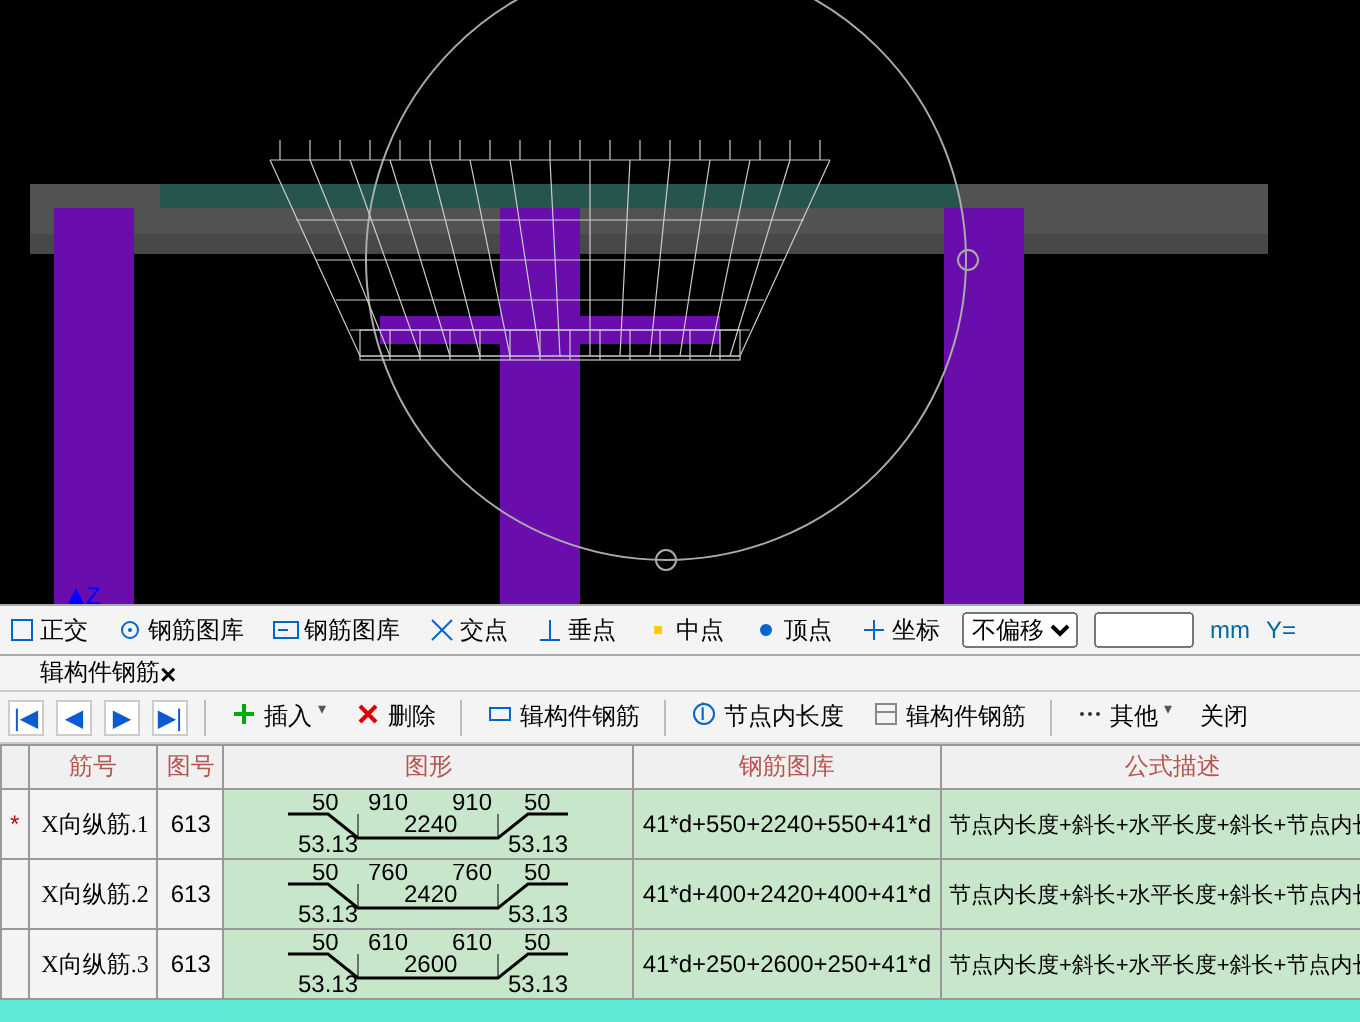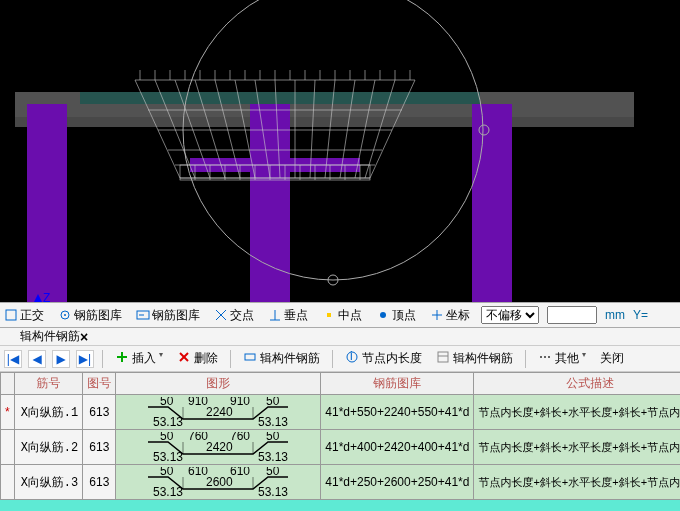--- a/index.html
+++ b/index.html
@@ -22,21 +22,21 @@
 .dropdown-arrow{font-size:8px;color:#555}
 .grid{flex:1;overflow:auto;background:#5eead4}
 table{border-collapse:collapse;width:100%}
 th,td{border:1px solid #999;padding:2px 4px;text-align:center;font-size:12px;white-space:nowrap}
 th{background:#f0f0f0;color:#b85450;font-weight:normal;height:20px}
 td{height:34px;background:#c8e6c9}
 tr td:first-child{width:16px;background:#f4f4f4;color:#c00}
 .shape-cell{min-width:200px;padding:2px;position:relative}
 .shape-cell svg{display:block;margin:0 auto}
 .left-col{background:#f4f4f4!important;text-align:left;padding-left:6px}
-.bar-name{font-family:Liberation Mono, monospace}
+.bar-name{font-family:Liberation Serif, serif}
 </style>
 </head>
 <body>
 
 <div class="viewport">
 <svg width="680" height="302">
 
   <rect x="15" y="92" width="619" height="25" fill="#525252"></rect>
   <rect x="15" y="117" width="619" height="10" fill="#666" opacity="0.7"></rect>
 

